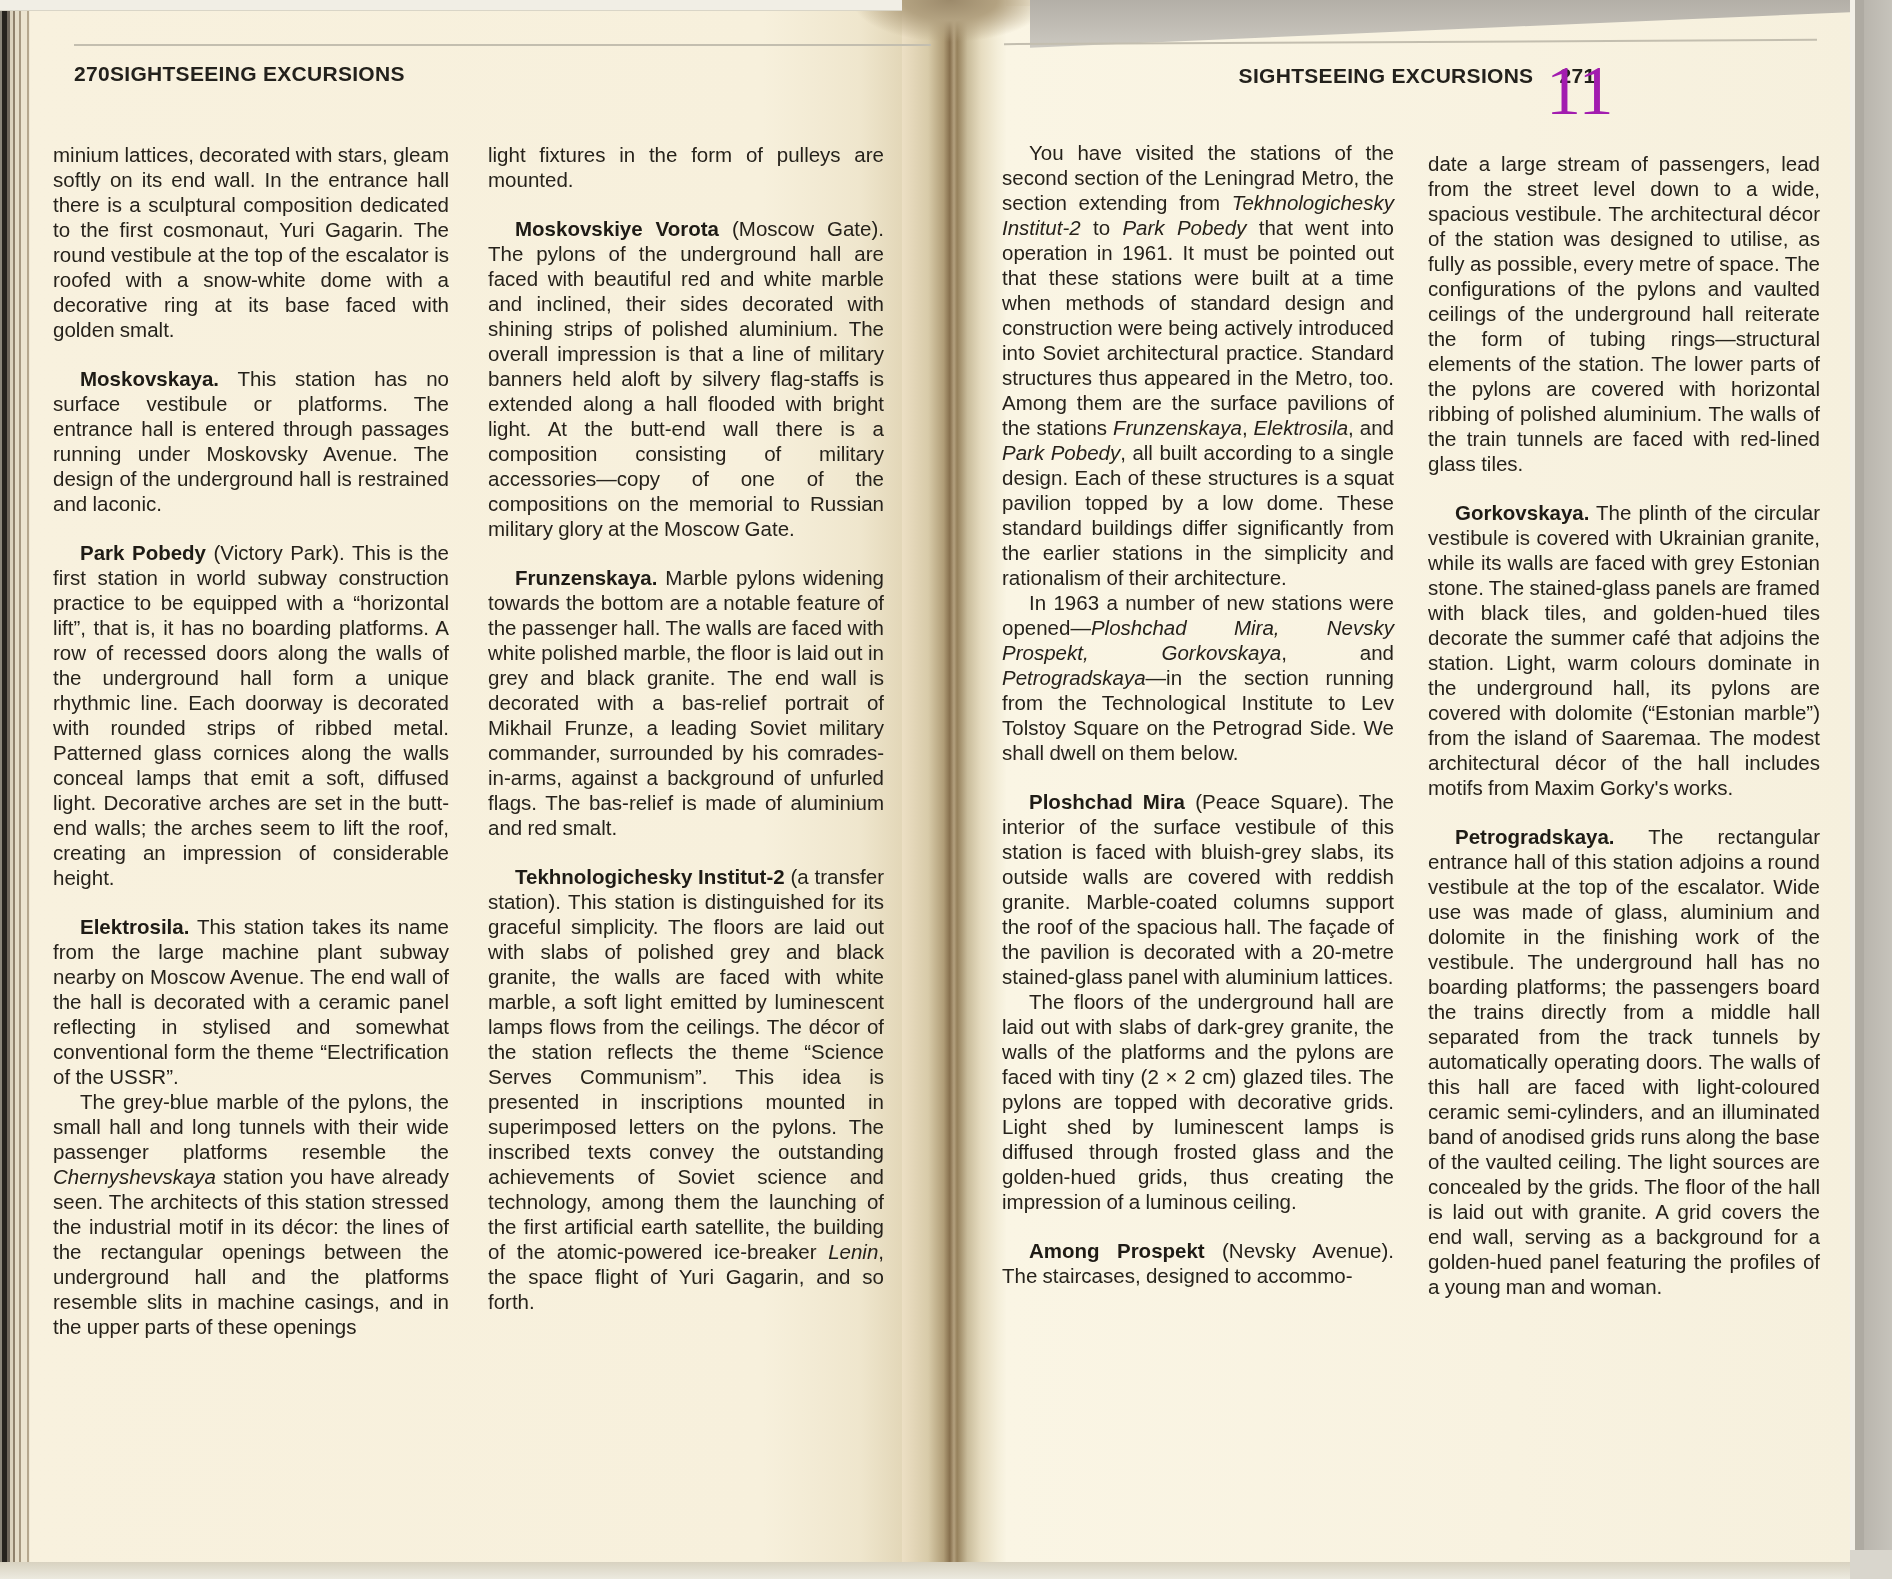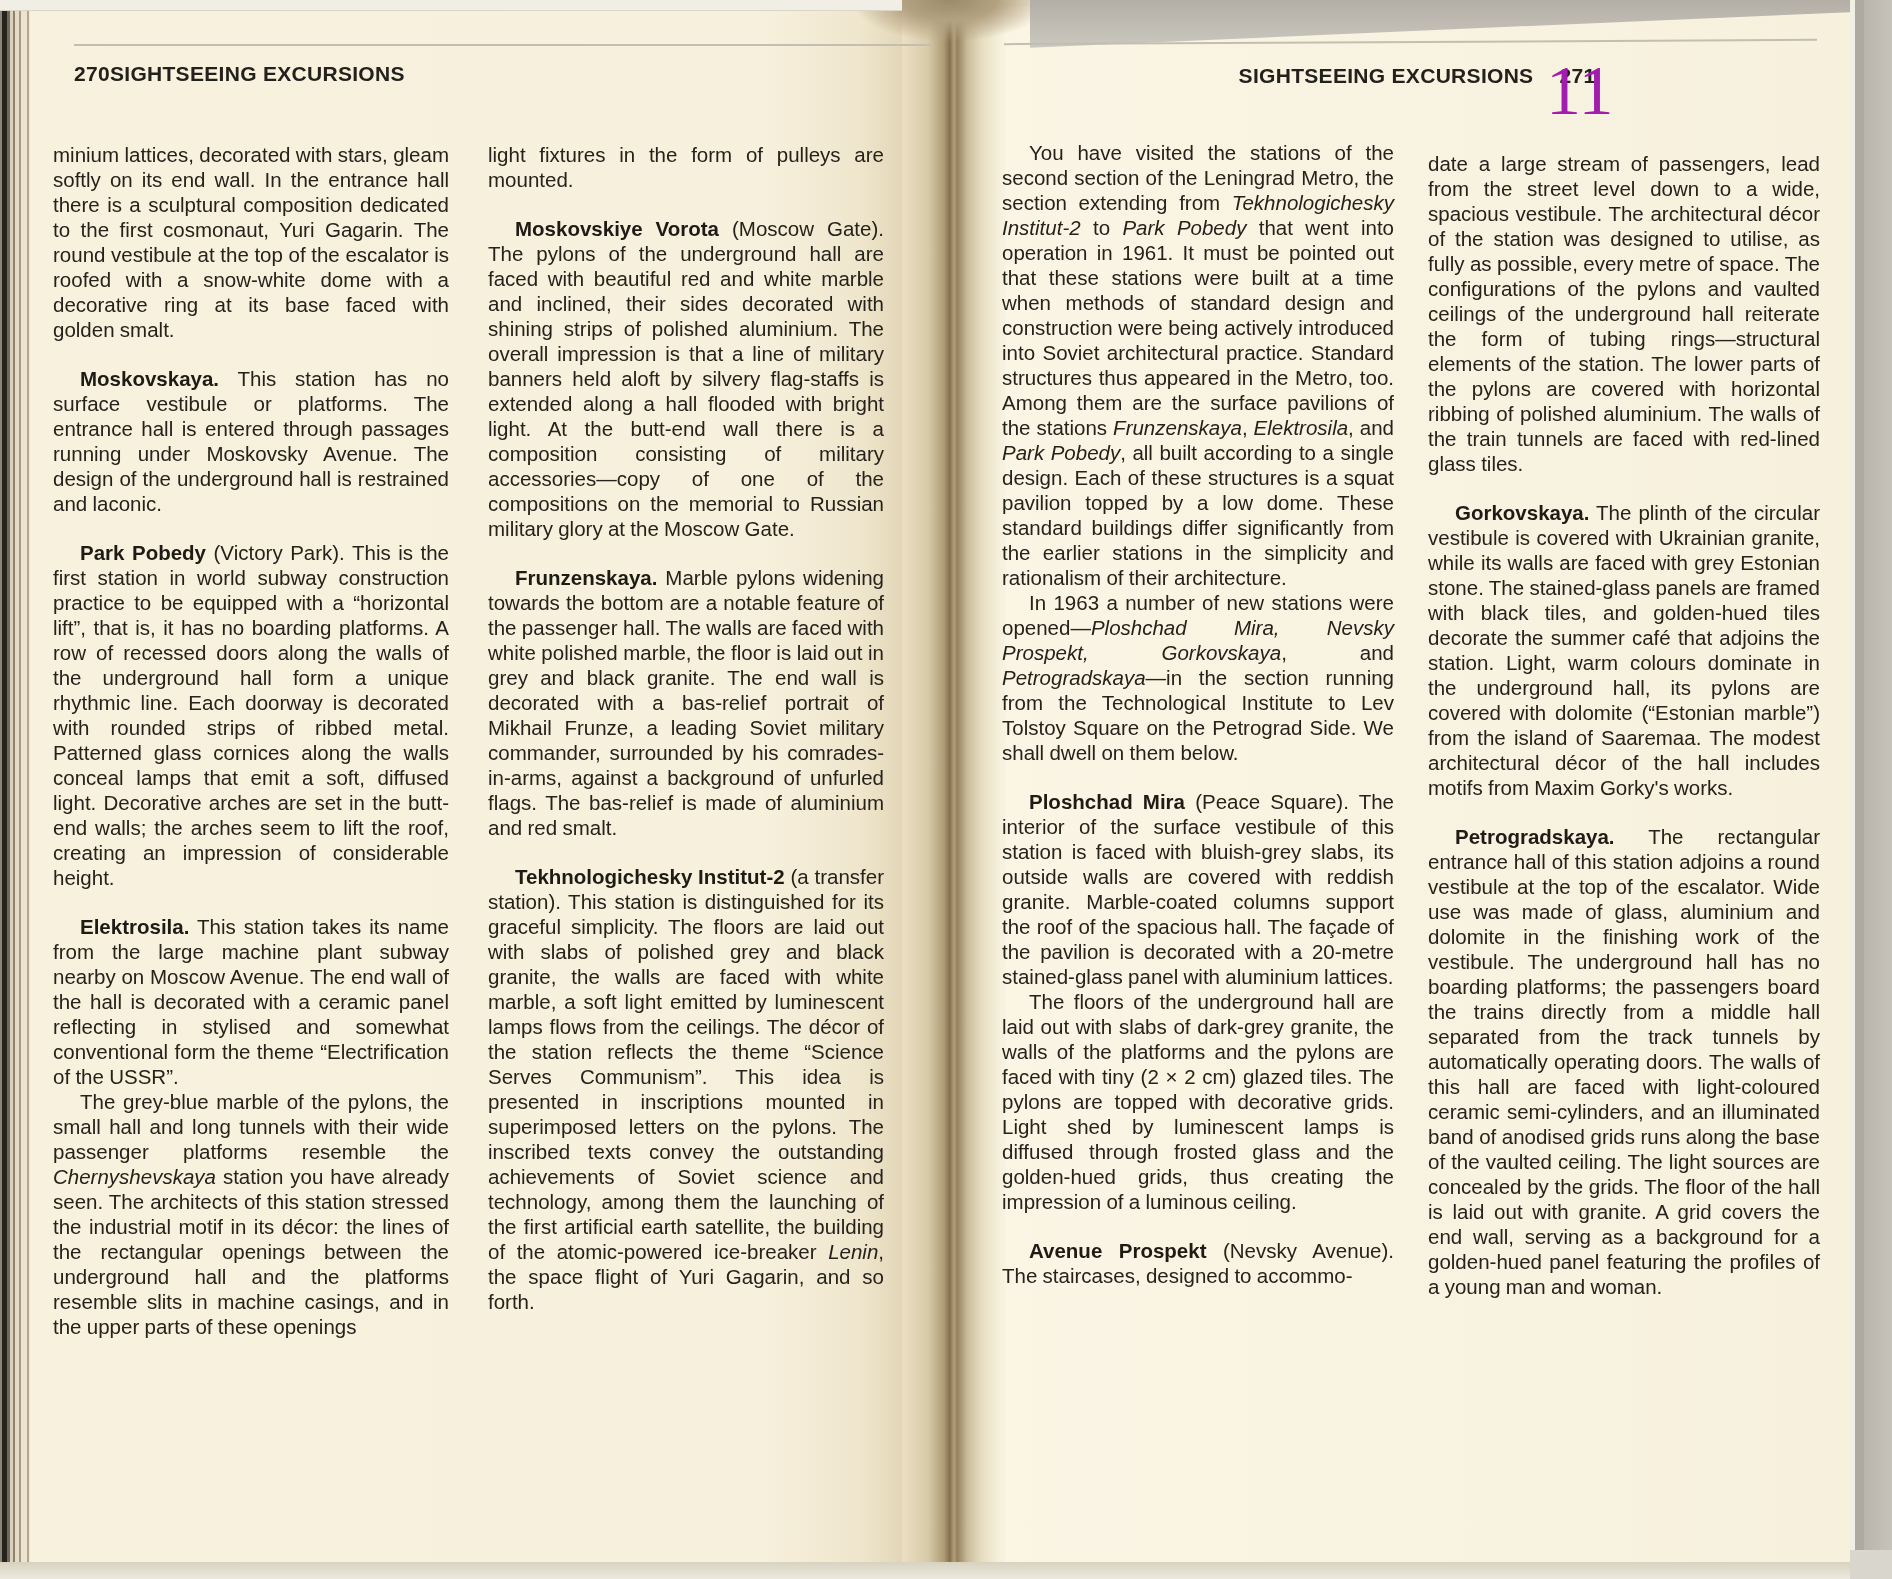--- a/index.html
+++ b/index.html
@@ -94,20 +94,20 @@
       <p class=""><span>light fixtures in the form of pulleys are mounted.</span></p>
       <p class="ind gap"><span class="b">Moskovskiye Vorota</span><span> (Moscow Gate). The pylons of the underground hall are faced with beautiful red and white marble and inclined, their sides decorated with shining strips of polished aluminium. The overall impression is that a line of military banners held aloft by silvery flag-staffs is extended along a hall flooded with bright light. At the butt-end wall there is a composition consisting of military accessories—copy of one of the compositions on the memorial to Russian military glory at the Moscow Gate.</span></p>
       <p class="ind gap"><span class="b">Frunzenskaya.</span><span> Marble pylons widening towards the bottom are a notable feature of the passenger hall. The walls are faced with white polished marble, the floor is laid out in grey and black granite. The end wall is decorated with a bas-relief portrait of Mikhail Frunze, a leading Soviet military commander, surrounded by his comrades-in-arms, against a background of unfurled flags. The bas-relief is made of aluminium and red smalt.</span></p>
       <p class="ind gap"><span class="b">Tekhnologichesky Institut-2</span><span> (a transfer station). This station is distinguished for its graceful simplicity. The floors are laid out with slabs of polished grey and black granite, the walls are faced with white marble, a soft light emitted by luminescent lamps flows from the ceilings. The décor of the station reflects the theme “Science Serves Communism”. This idea is presented in inscriptions mounted in superimposed letters on the pylons. The inscribed texts convey the outstanding achievements of Soviet science and technology, among them the launching of the first artificial earth satellite, the building of the atomic-powered ice-breaker </span><span class="i">Lenin</span><span>, the space flight of Yuri Gagarin, and so forth.</span></p>
     </div>
   <div id="col-r1" class="col">
       <p class="ind"><span>You have visited the stations of the second section of the Leningrad Metro, the section extending from </span><span class="i">Tekhnologichesky Institut-2</span><span> to </span><span class="i">Park Pobedy</span><span> that went into operation in 1961. It must be pointed out that these stations were built at a time when methods of standard design and construction were being actively introduced into Soviet architectural practice. Standard structures thus appeared in the Metro, too. Among them are the surface pavilions of the stations </span><span class="i">Frunzenskaya</span><span>, </span><span class="i">Elektrosila</span><span>, and </span><span class="i">Park Pobedy</span><span>, all built according to a single design. Each of these structures is a squat pavilion topped by a low dome. These standard buildings differ significantly from the earlier stations in the simplicity and rationalism of their architecture.</span></p>
       <p class="ind"><span>In 1963 a number of new stations were opened—</span><span class="i">Ploshchad Mira, Nevsky Prospekt, Gorkovskaya</span><span>, and </span><span class="i">Petrogradskaya</span><span>—in the section running from the Technological Institute to Lev Tolstoy Square on the Petrograd Side. We shall dwell on them below.</span></p>
       <p class="ind gap"><span class="b">Ploshchad Mira</span><span> (Peace Square). The interior of the surface vestibule of this station is faced with bluish-grey slabs, its outside walls are covered with reddish granite. Marble-coated columns support the roof of the spacious hall. The façade of the pavilion is decorated with a 20-metre stained-glass panel with aluminium lattices.</span></p>
       <p class="ind"><span>The floors of the underground hall are laid out with slabs of dark-grey granite, the walls of the platforms and the pylons are faced with tiny (2 × 2 cm) glazed tiles. The pylons are topped with decorative grids. Light shed by luminescent lamps is diffused through frosted glass and the golden-hued grids, thus creating the impression of a luminous ceiling.</span></p>
-      <p class="ind gap"><span class="b">Avenue Prospekt</span><span> (Nevsky Avenue). The staircases, designed to accommo-</span></p>
+      <p class="ind gap"><span class="b">Among Prospekt</span><span> (Nevsky Avenue). The staircases, designed to accommo-</span></p>
     </div>
   <div id="col-r2" class="col">
       <p class=""><span>date a large stream of passengers, lead from the street level down to a wide, spacious vestibule. The architectural décor of the station was designed to utilise, as fully as possible, every metre of space. The configurations of the pylons and vaulted ceilings of the underground hall reiterate the form of tubing rings—structural elements of the station. The lower parts of the pylons are covered with horizontal ribbing of polished aluminium. The walls of the train tunnels are faced with red-lined glass tiles.</span></p>
       <p class="ind gap"><span class="b">Gorkovskaya.</span><span> The plinth of the circular vestibule is covered with Ukrainian granite, while its walls are faced with grey Estonian stone. The stained-glass panels are framed with black tiles, and golden-hued tiles decorate the summer café that adjoins the station. Light, warm colours dominate in the underground hall, its pylons are covered with dolomite (“Estonian marble”) from the island of Saaremaa. The modest architectural décor of the hall includes motifs from Maxim Gorky's works.</span></p>
       <p class="ind gap"><span class="b">Petrogradskaya.</span><span> The rectangular entrance hall of this station adjoins a round vestibule at the top of the escalator. Wide use was made of glass, aluminium and dolomite in the finishing work of the vestibule. The underground hall has no boarding platforms; the passengers board the trains directly from a middle hall separated from the track tunnels by automatically operating doors. The walls of this hall are faced with light-coloured ceramic semi-cylinders, and an illuminated band of anodised grids runs along the base of the vaulted ceiling. The light sources are concealed by the grids. The floor of the hall is laid out with granite. A grid covers the end wall, serving as a background for a golden-hued panel featuring the profiles of a young man and woman.</span></p>
     </div>
 </div>
 
 </body></html>

